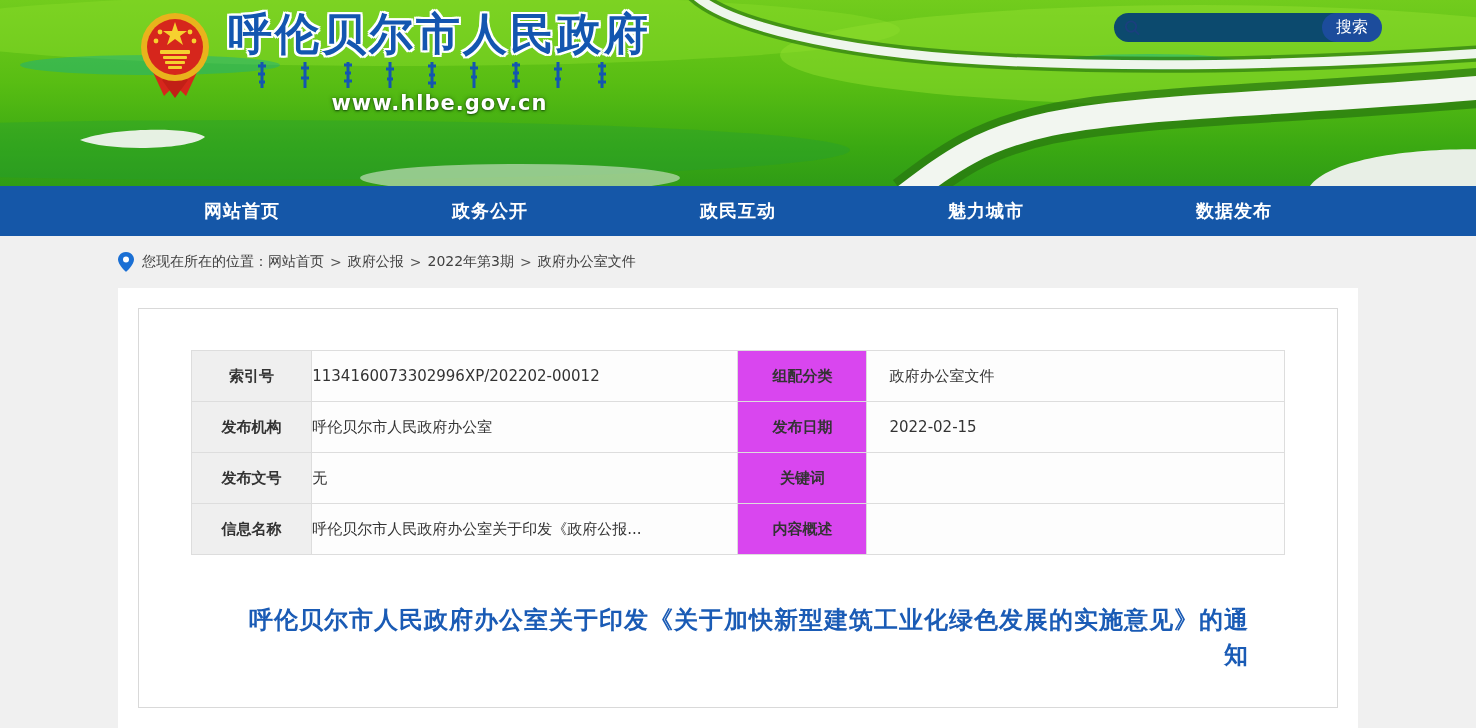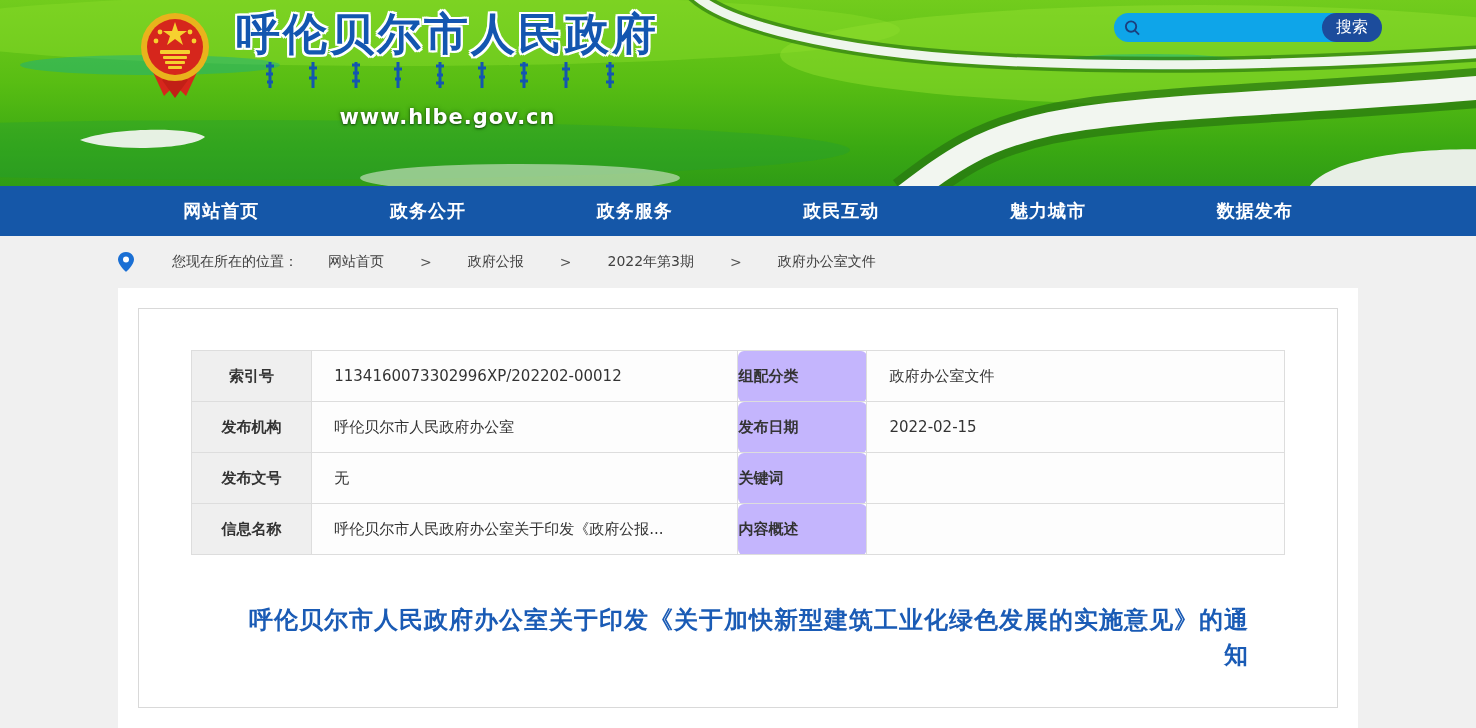--- a/index.html
+++ b/index.html
@@ -2,58 +2,58 @@
 <html><head>
 <meta charset="utf-8">
 <style>
   * { margin:0; padding:0; box-sizing:border-box; }
   html,body { width:1476px; height:728px; overflow:hidden;
     font-family:"DejaVu Sans","Liberation Sans",sans-serif; background:#f0f0f0; }
 
   
   .banner { position:relative; width:1476px; height:186px; overflow:hidden; }
   .banner-bg { position:absolute; inset:0; }
-  .brand { position:absolute; left:138px; top:10px; display:flex; align-items:flex-start;gap:8px; }
+  .brand { position:absolute; left:138px; top:10px; display:flex; align-items:flex-start; }
   .emblem { width:74px; height:90px; margin-right:16px; }
   .brand-text { display:flex; flex-direction:column; align-items:center; }
   .site-title { font-size:44px; font-weight:bold; color:#1356b0; letter-spacing:3px; line-height:48px;
     text-shadow:-2px -2px 0 #fff, 2px -2px 0 #fff, -2px 2px 0 #fff, 2px 2px 0 #fff, 0 2px 0 #fff, 0 -2px 0 #fff, 2px 0 0 #fff, -2px 0 0 #fff; }
   .mongolian { height:30px; margin-top:2px; }
-  .site-url { font-size:21px; font-weight:bold; color:#ffffff; letter-spacing:1px; margin-top:15px;
+  .site-url { font-size:21px; font-weight:bold; color:#ffffff; letter-spacing:1px; margin-top:1px;
     text-shadow:0 1px 2px rgba(20,70,10,.85), 0 0 4px rgba(20,70,10,.6); }
 
   .searchbar { position:absolute; top:13px; right:96px; width:266px; height:29px;
-    background:#0ea5e9; border-radius:15px; display:flex; align-items:center; padding-left:10px; }
+    background:#0c4a6e; border-radius:15px; display:flex; align-items:center; padding-left:10px; }
   .searchbar input { flex:1; border:none; outline:none; background:transparent; font-size:14px; height:100%; }
   .search-btn { width:64px; height:29px; border:none; border-radius:15px; background:#1c4c9c;
     color:#fff; font-size:16px; cursor:pointer; margin-right:-2px;
     font-family:"DejaVu Sans","Liberation Sans",sans-serif; }
 
   
   .nav { width:1476px; height:50px; background:#1557a8; }
   .nav-inner { width:1240px; height:50px; margin:0 auto; display:flex; }
   .nav-item { flex:1; display:flex; align-items:center; justify-content:center;
     color:#ffffff; font-size:18px; font-weight:bold; letter-spacing:1px; cursor:pointer; }
 
   
-  .crumb-bar { width:1240px; margin:0 auto; height:52px; display:flex; align-items:center;gap:30px; }
+  .crumb-bar { width:1240px; margin:0 auto; height:52px; display:flex; align-items:center; }
   .crumb-bar .pin { width:16px; height:20px; margin-right:8px; }
   .crumb-text { font-size:14px; color:#404040; }
   .crumb-link { cursor:pointer; }
   .crumb-sep { margin:0 6px; color:#555; }
 
   
   .card { width:1240px; margin:0 auto; background:#ffffff; height:440px; padding:20px; }
   .inner-box { width:100%; height:100%; border:1px solid #d9d9d9; padding:41px 52px 0 52px; }
 
   table.meta { width:100%; border-collapse:collapse; table-layout:fixed; }
   table.meta td { border:1px solid #ddd; height:51px; font-size:15px; color:#333; }
   td.lbl { width:11%; background:#efefef; text-align:center; font-weight:bold; }
-  td.lbl2 { width:11.8%; background:#c4b5fd; text-align:left; font-weight:bold;border-radius:6px; }
-  td.val { width:39%; background:#fdfdfd; padding-left:22px; text-align:left;
+  td.lbl2 { width:11.8%; background:#d946ef; text-align:center; font-weight:bold; }
+  td.val { width:39%; background:#fdfdfd; text-align:left;
     white-space:nowrap; overflow:hidden; }
   td.val2 { width:38.2%; background:#fdfdfd; padding-left:22px; text-align:left;
     white-space:nowrap; overflow:hidden; }
 
   .doc-title { margin:48px 36px 0 36px; text-align:right; font-size:24px; line-height:35px;
     font-weight:bold; color:#1a5bb5; letter-spacing:1px; }
 </style>
 </head>
 <body>
 
@@ -128,21 +128,20 @@
     </svg>
     <input type="text" placeholder="" style="">
     <button class="search-btn">搜索</button>
   </div>
 </div>
 
 <div class="nav">
   <div class="nav-inner">
     <div class="nav-item">网站首页</div>
     <div class="nav-item">政务公开</div>
-    <div class="nav-item">政务服务</div>
     <div class="nav-item">政民互动</div>
     <div class="nav-item">魅力城市</div>
     <div class="nav-item">数据发布</div>
   </div>
 </div>
 
 <div class="crumb-bar">
   <svg class="pin" viewBox="0 0 16 20">
     <path d="M8,0 C12.4,0 16,3.4 16,7.6 C16,13 8,20 8,20 C8,20 0,13 0,7.6 C0,3.4 3.6,0 8,0 Z" fill="#1a6fd4"></path>
     <circle cx="8" cy="7.5" r="3" fill="#ffffff"></circle>

